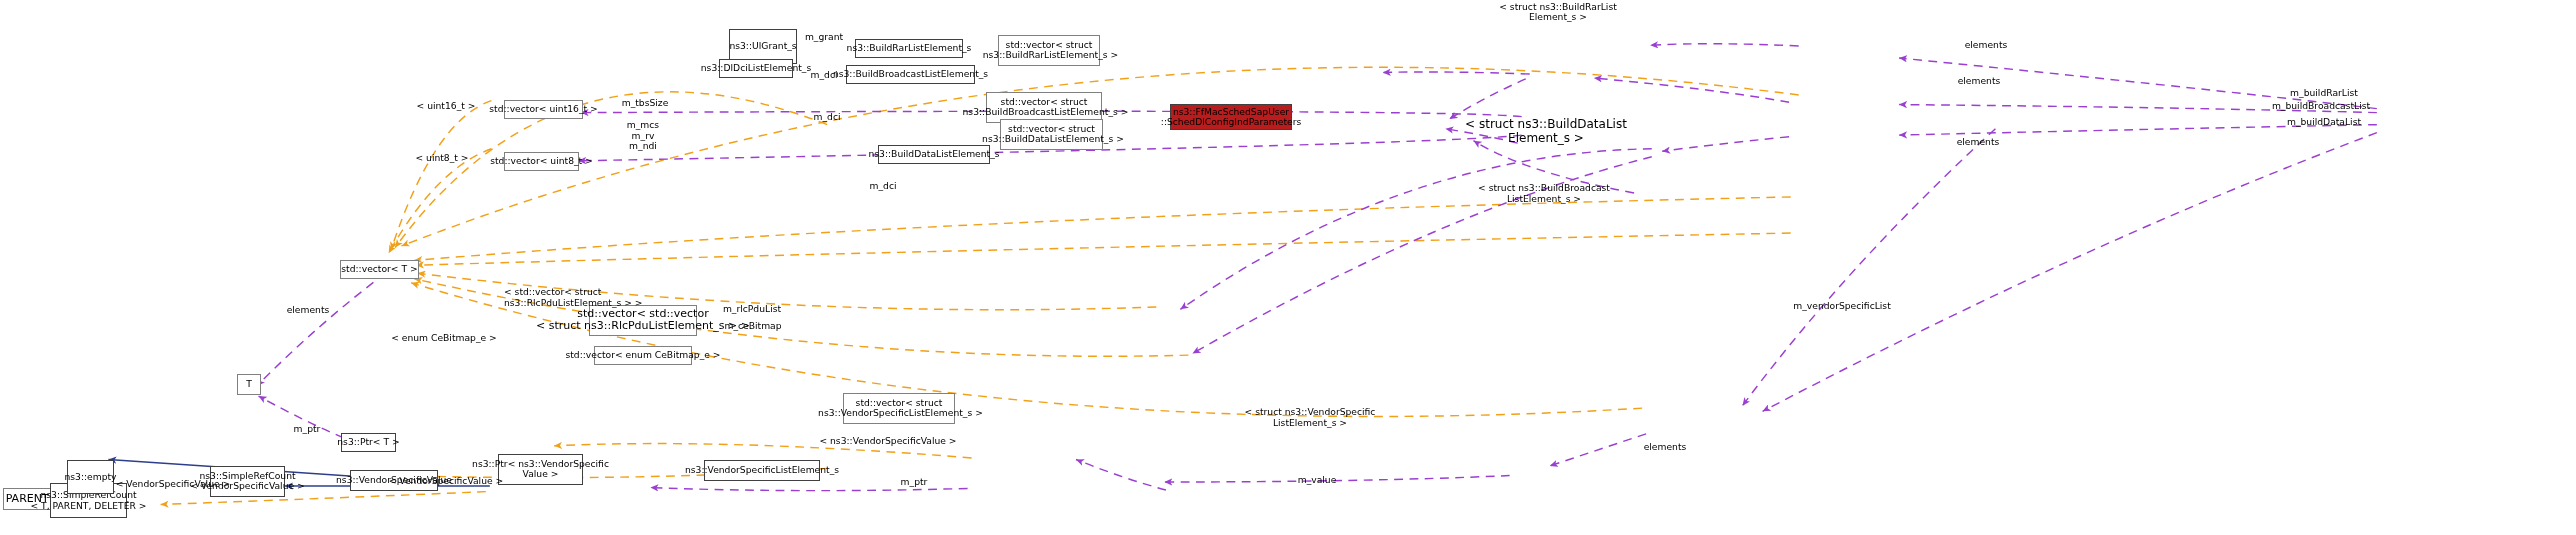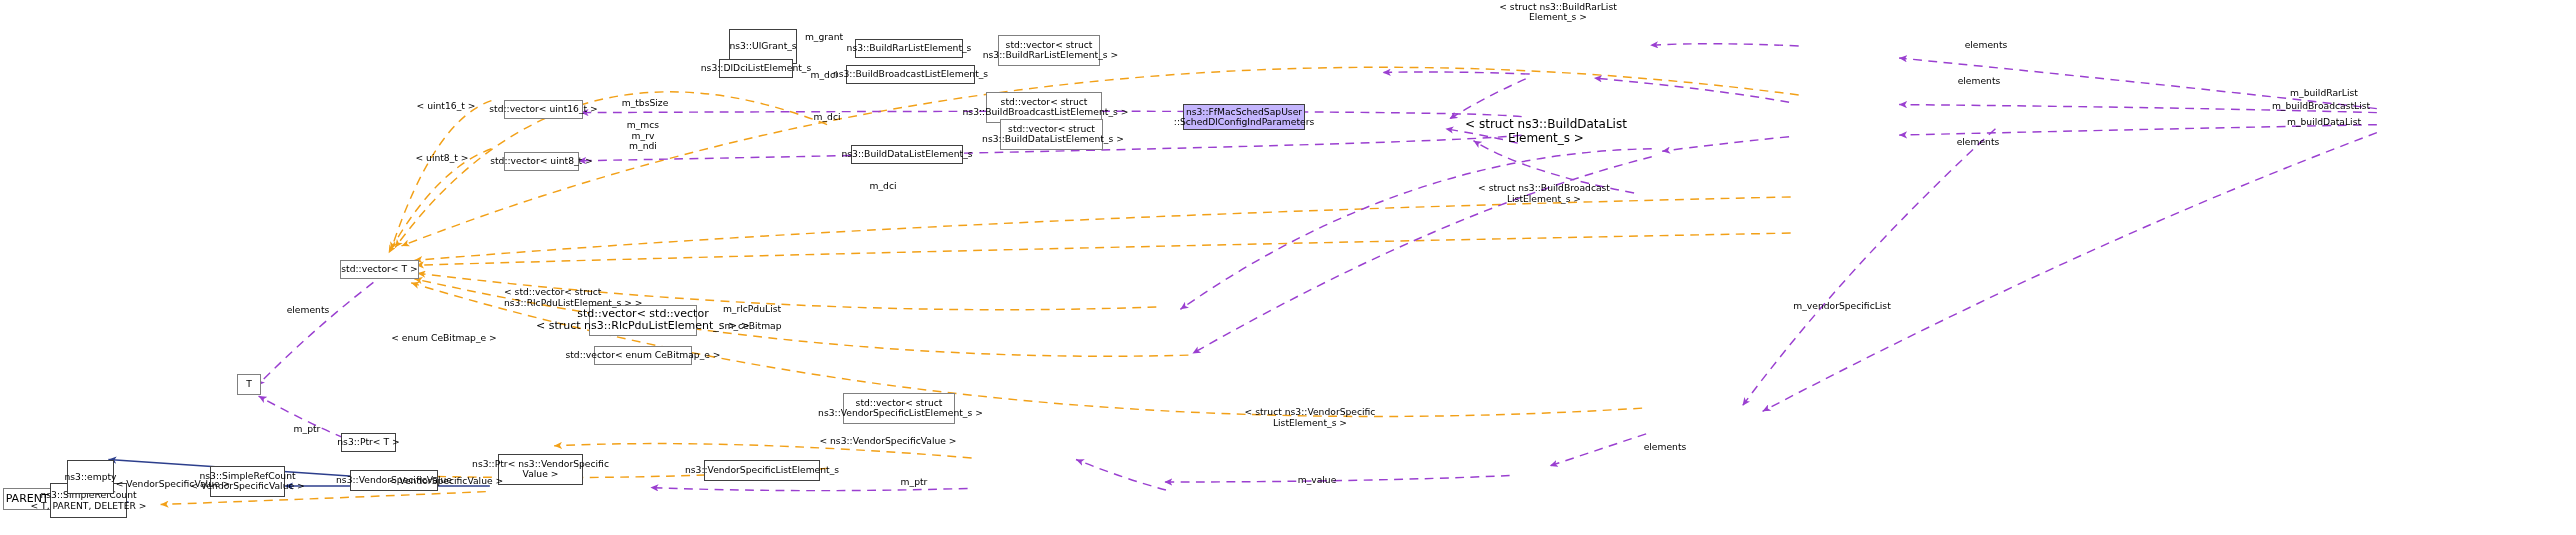--- a/index.html
+++ b/index.html
@@ -41,23 +41,22 @@
     font-size: 11px;
   }
   
   .n-strong {
     border: 1.3px solid #404040;
     font-size: 11px;
   }
   
   .n-focus {
     border: 1.3px solid #404040;
-    background: #c4b5fd;
+    background: #b91c1c;
     font-size: 11px;
-    margin-left: 13px;
   }
   .edge-label {
     position: absolute;
     font-size: 10.4px;
     color: #000000;
     white-space: pre;
     text-align: center;
     line-height: 1.15;
     background: transparent;
   }
@@ -170,21 +169,21 @@
   <div class="node n-plain" style="left:594px; top:346px; width:98px; height:19px; font-size:9.2px;"><span>std::vector&lt; enum CeBitmap_e &gt;</span></div>
 
   <div class="node n-strong" style="left:729px; top:29px; width:68px; height:35px; font-size:9.2px;"><span>ns3::UlGrant_s</span></div>
 
   <div class="node n-strong" style="left:719px; top:59px; width:74px; height:19px; font-size:9.2px;"><span>ns3::DlDciListElement_s</span></div>
 
   <div class="node n-strong" style="left:855px; top:39px; width:108px; height:19px; font-size:9.2px;"><span>ns3::BuildRarListElement_s</span></div>
 
   <div class="node n-strong" style="left:846px; top:65px; width:129px; height:19px; font-size:9.2px;"><span>ns3::BuildBroadcastListElement_s</span></div>
 
-  <div class="node n-strong" style="left:851px; top:145px; width:112px; height:19px; font-size:9.2px;"><span>ns3::BuildDataListElement_s</span></div>
+  <div class="node n-strong" style="left:878px; top:145px; width:112px; height:19px; font-size:9.2px;"><span>ns3::BuildDataListElement_s</span></div>
 
   <div class="node n-plain" style="left:998px; top:35px; width:102px; height:30.5px; font-size:9.2px;"><span>std::vector&lt; struct
  ns3::BuildRarListElement_s &gt;</span></div>
 
   <div class="node n-plain" style="left:986px; top:92px; width:116px; height:30.5px; font-size:9.2px;"><span>std::vector&lt; struct
  ns3::BuildBroadcastListElement_s &gt;</span></div>
 
   <div class="node n-plain" style="left:1000px; top:119px; width:103px; height:30.5px; font-size:9.2px;"><span>std::vector&lt; struct
  ns3::BuildDataListElement_s &gt;</span></div>
 

